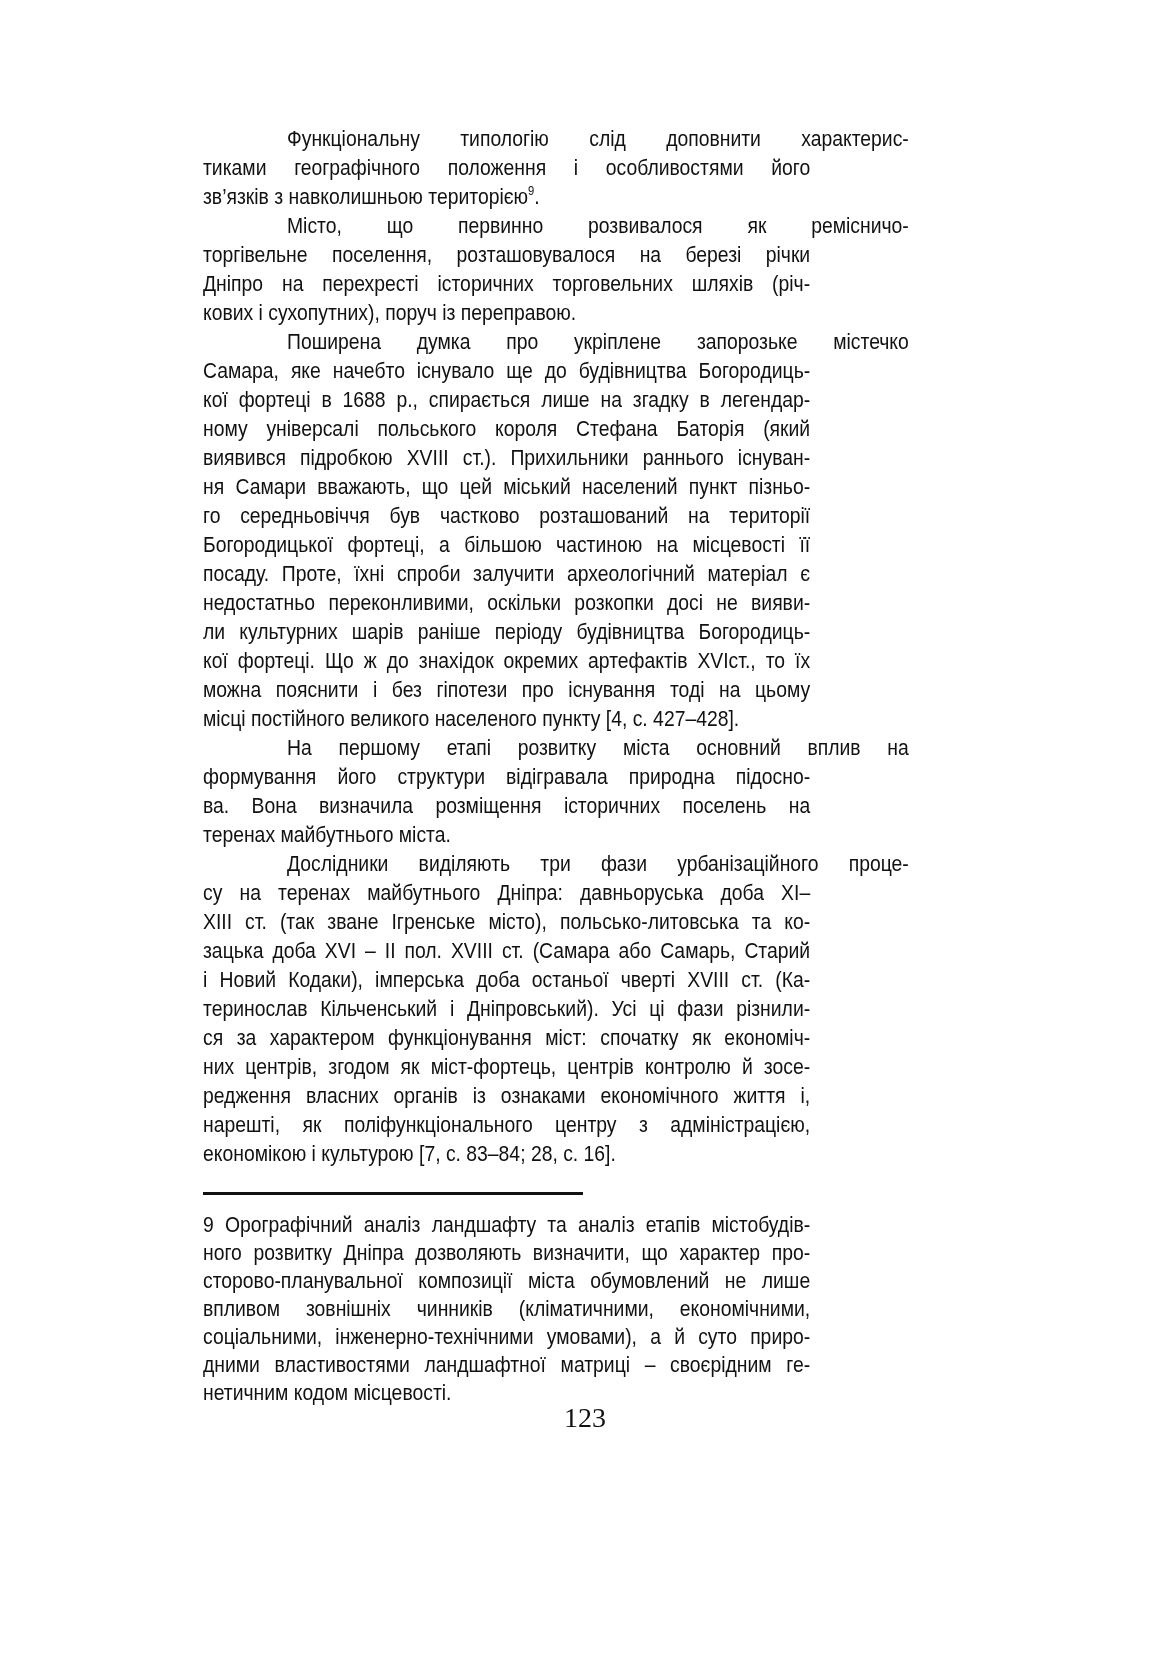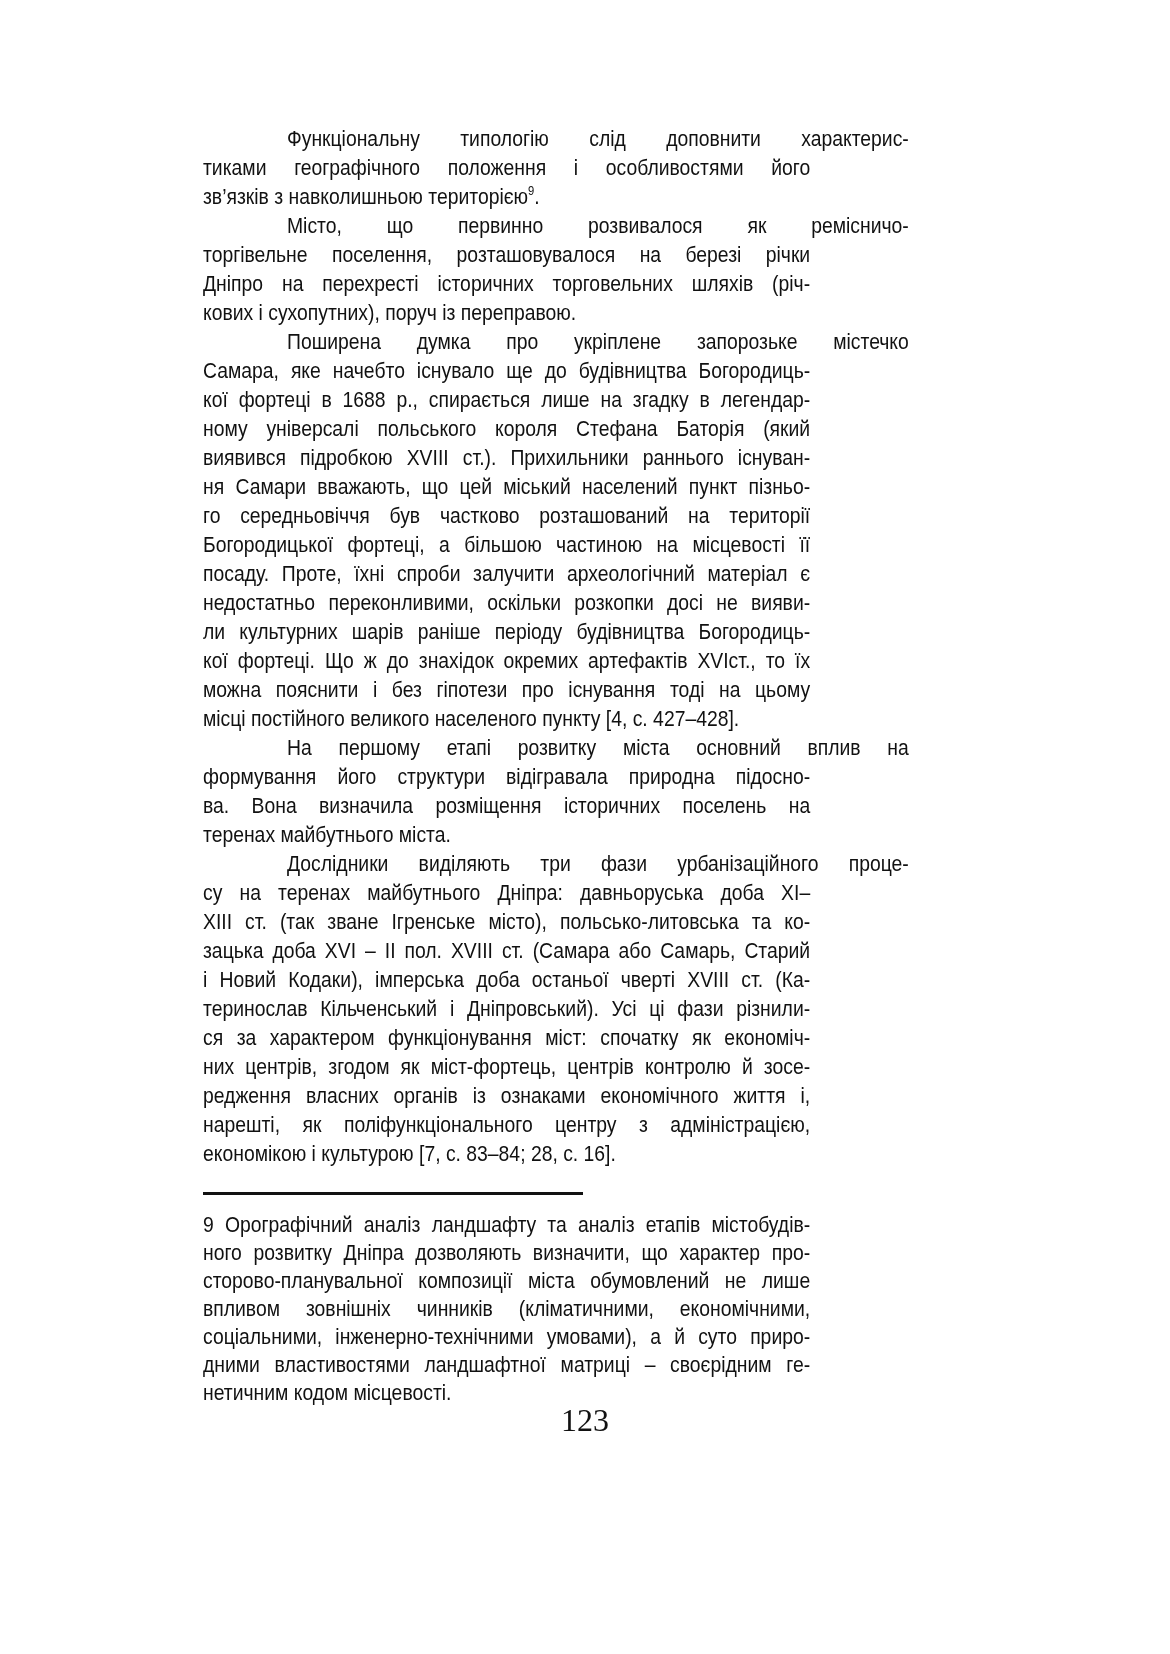--- a/index.html
+++ b/index.html
@@ -7,21 +7,21 @@
   .page { position:absolute; left:203px; top:126px; width:706px; color:#111; }
   .line { position:absolute; left:0; width:706px; height:26px;
           font-family:"Liberation Sans", sans-serif; font-size:22.5px; line-height:26px;
           white-space:nowrap; text-align:justify; text-align-last:justify;
           transform:scaleX(0.86); transform-origin:left top; }
   .line.last { text-align-last:left; }
   .line.indent { left:84px; width:723px; }
   sup { font-size:13px; vertical-align:9px; line-height:0; }
   .rule { position:absolute; left:203px; top:1192px; width:380px; height:3px; background:#111; }
   .pagenum { position:absolute; left:0; width:1170px; top:1402px; text-align:center;
-             font-family:"Liberation Serif", serif; font-size:32px; color:#111; }
+             font-family:"Liberation Serif", serif; font-size:28px; color:#111; }
 </style>
 </head>
 <body>
 
 <div class="page">
   <div class="line indent" style="top:0px">Функціональну типологію слід доповнити характерис-</div>
   <div class="line" style="top:29px">тиками географічного положення і особливостями його</div>
   <div class="line last" style="top:58px"><span>зв’язків з навколишньою територією</span><sup>9</sup>.</div>
   <div class="line indent" style="top:87px">Місто, що первинно розвивалося як ремісничо-</div>
   <div class="line" style="top:116px">торгівельне поселення, розташовувалося на березі річки</div>

